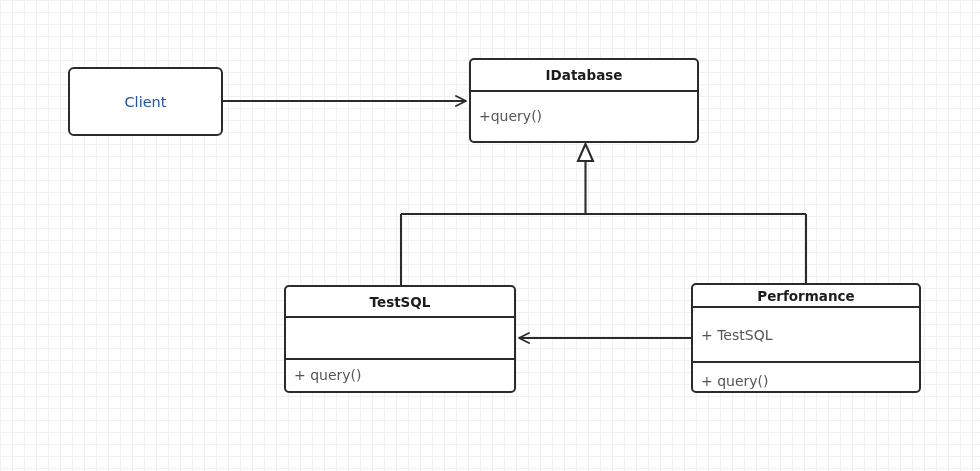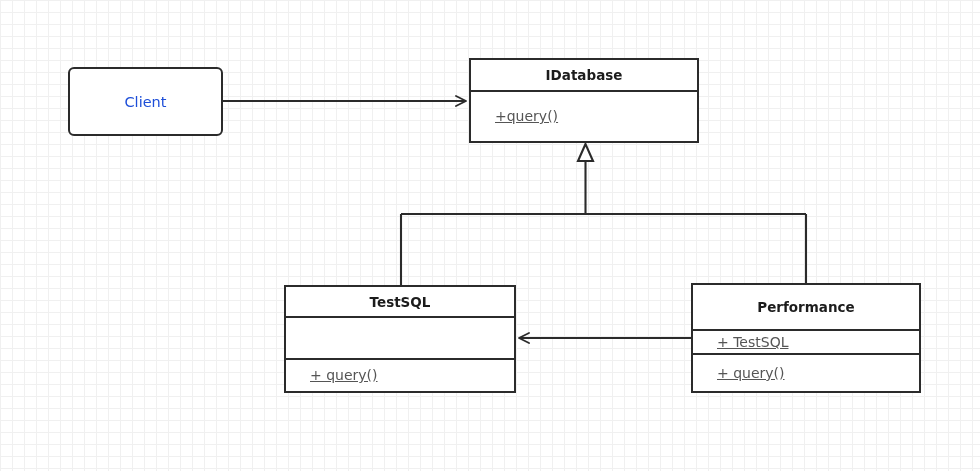--- a/index.html
+++ b/index.html
@@ -35,43 +35,42 @@
     width: 980px;
     height: 471px;
     pointer-events: none;
   }
 
   .node {
     position: absolute;
     box-sizing: border-box;
     background: #ffffff;
     border: 2.2px solid #2b2b2b;
-    border-radius: 0;
+    border-radius: 5px;
     overflow: hidden;
   }
 
   .node-title {
     font-weight: bold;
     font-size: 13.5px;
     color: #1c1c1c;
     text-align: center;
     display: flex;
     align-items: center;
     justify-content: center;
     box-sizing: border-box;
   }
 
   .compartment {
     font-size: 14px;
     color: #555555;
     display: flex;
     align-items: center;
-    padding-left: 24px;
+    padding-left: 8px;
     box-sizing: border-box;
-    text-decoration: underline;
   }
 
   .divider-top {
     border-top: 2.2px solid #2b2b2b;
   }
 
   
   #node-client {
     left: 68px;
     top: 67px;
@@ -110,22 +109,22 @@
   #node-testsql .c-attrs { height: 42px; }
   #node-testsql .c-ops { height: 32.6px; }
 
   
   #node-performance {
     left: 691px;
     top: 283px;
     width: 230px;
     height: 110px;
   }
-  #node-performance .node-title { height: 44px; }
-  #node-performance .c-attrs { height: 24px; }
+  #node-performance .node-title { height: 21px; }
+  #node-performance .c-attrs { height: 55px; }
   #node-performance .c-ops { height: 37.6px; }
 </style>
 </head>
 <body>
 
 <div id="canvas">
 
   <svg class="edges" viewBox="0 0 980 471" xmlns="http://www.w3.org/2000/svg">
     <defs>
       <marker id="open-arrow" viewBox="0 0 12 12" refX="11" refY="6" markerWidth="12" markerHeight="12" orient="auto-start-reverse" markerUnits="userSpaceOnUse">

